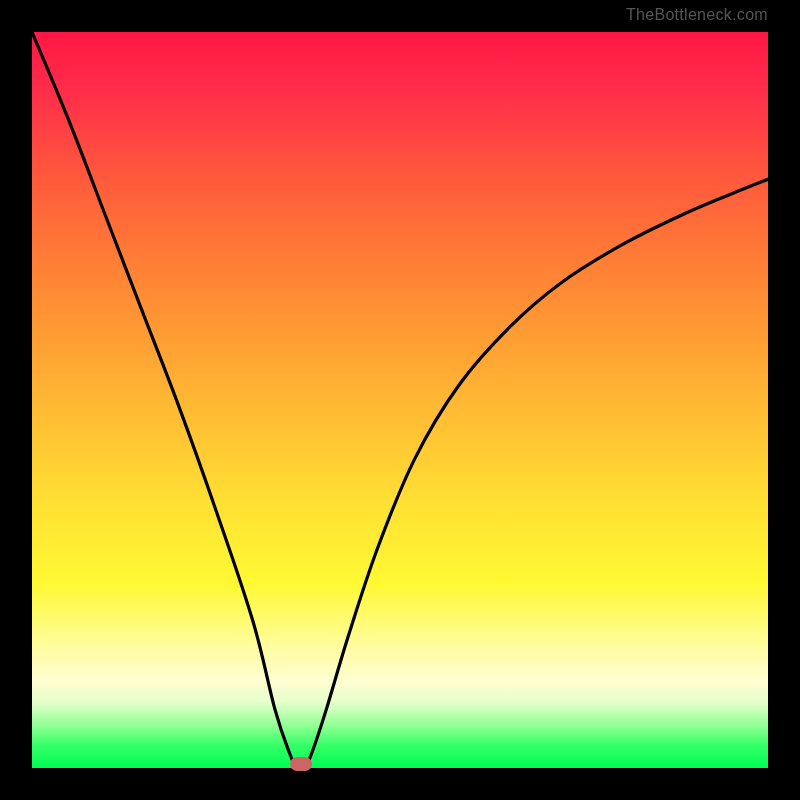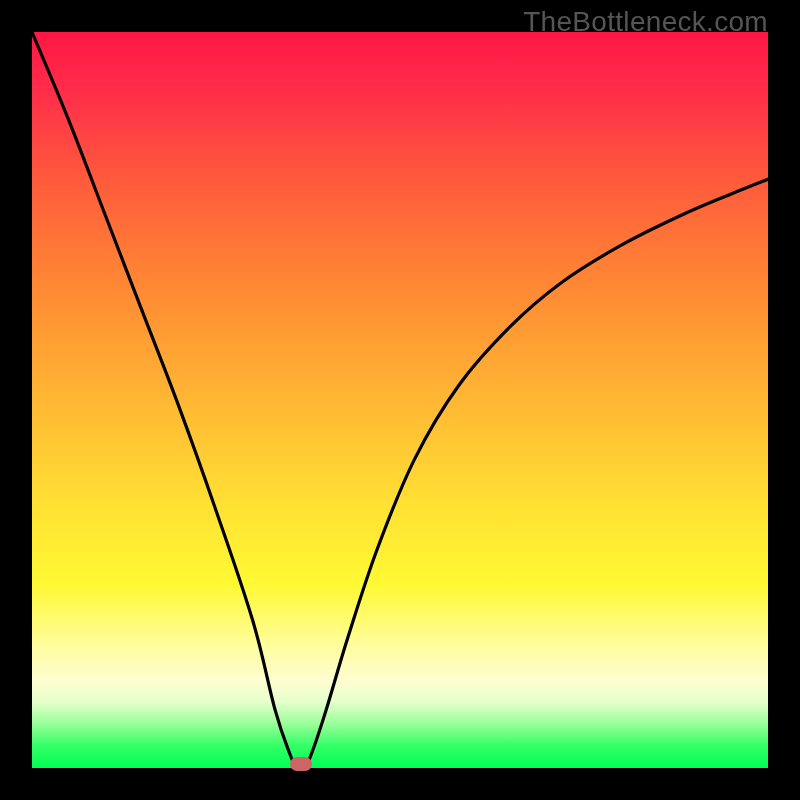--- a/index.html
+++ b/index.html
@@ -30,21 +30,21 @@
       #99ff99 94%,
       #33ff66 97%,
       #00ff55 100%
     );
   }
   .watermark {
     position: absolute;
     top: 6px;
     right: 32px;
     color: #555;
-    font-size: 28px;
+    font-size: 16px;
     letter-spacing: 0.3px;
     font-weight: 400;
   }
   .curve {
     position: absolute;
     top: 32px;
     left: 32px;
     width: 736px;
     height: 736px;
     pointer-events: none;

